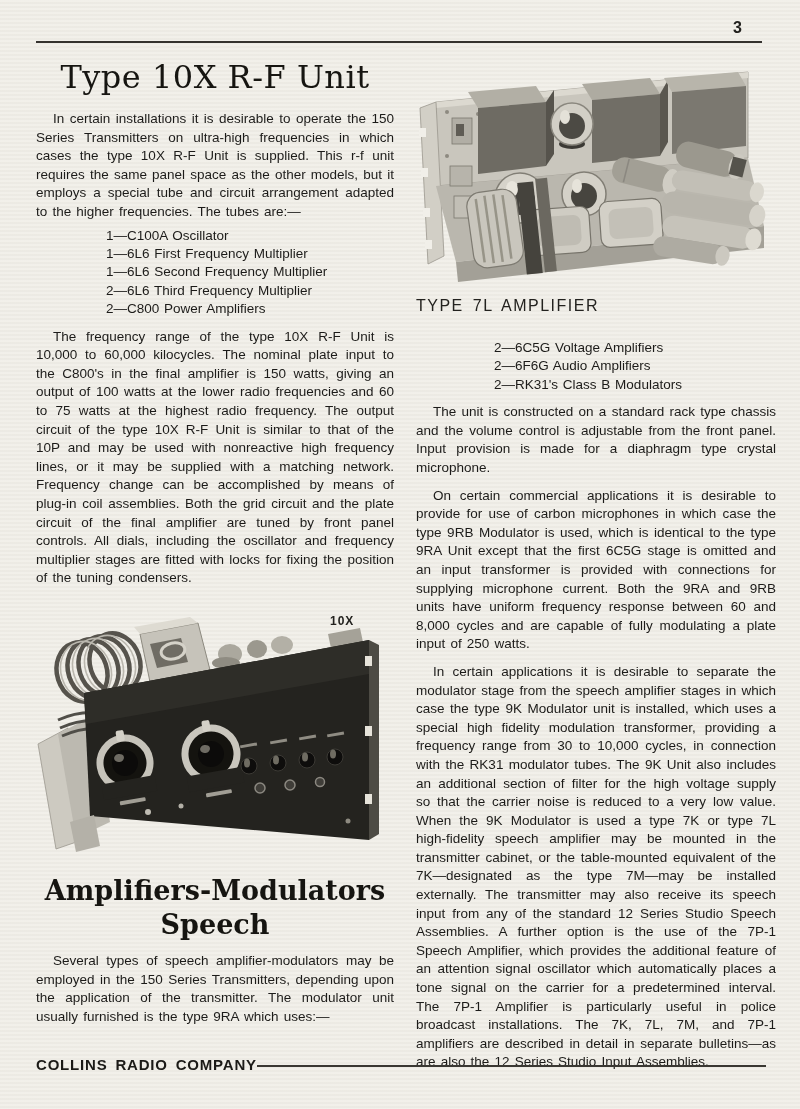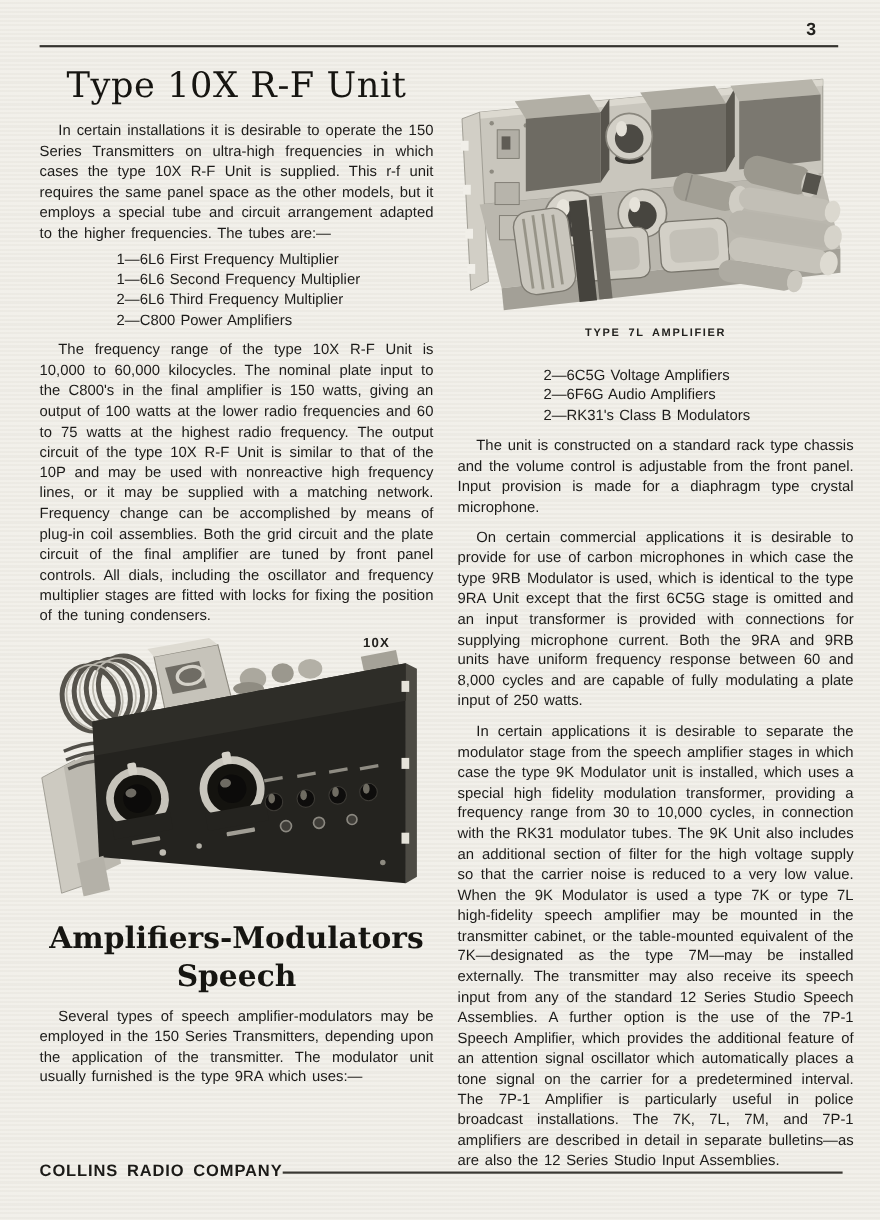--- a/index.html
+++ b/index.html
@@ -44,29 +44,29 @@
     text-align:justify;word-spacing:1.4px;
   }
   p.body.indent{text-indent:17px;}
   ul.tubes{
     list-style:none;margin:5px 0 6px 0;padding:0;
     font-size:13.5px;line-height:18.4px;word-spacing:1px;
   }
   ul.tubes.left-list{padding-left:70px;}
   ul.tubes.right-list{padding-left:78px;margin-top:24px;}
   .photo-wrap{position:relative;}
-  .photo-10x{width:372px;height:236px;margin:9px 0 0 -8px;}
+  .photo-10x{width:372px;height:236px;margin:28px 0 0 -8px;}
   .photo-7l{width:368px;height:218px;margin:0 0 0 -2px;}
   .photo-label{
     position:absolute;top:-2px;left:302px;
     font-size:12px;font-weight:bold;letter-spacing:1px;color:#23221f;
   }
   .photo-caption{
-    margin-top:9px;text-align:center;
-    font-size:10px;font-weight:bold;letter-spacing:1.5px;word-spacing:3px;color:#23221f;
+    margin-top:9px;
+    font-size:16px;font-weight:normal;letter-spacing:1.5px;word-spacing:3px;color:#23221f;
   }
   .footer{
     position:absolute;left:36px;top:1056px;width:730px;
     display:flex;align-items:center;
   }
   .footer-company{
     font-size:15px;font-weight:bold;letter-spacing:.8px;word-spacing:3px;color:#1b1a17;white-space:nowrap;
   }
   .footer-rule{flex:1;height:2px;background:#3a3833;margin-top:2px;}
   svg{display:block;}
@@ -78,20 +78,21 @@
 
   <div class="page-number">3</div>
   <div class="top-rule"></div>
 
   <div class="col col-left">
     <h1 class="title">Type 10X R-F Unit</h1>
 
     <p class="body indent">In certain installations it is desirable to operate the 150 Series Transmitters on ultra-high frequencies in which cases the type 10X R-F Unit is supplied.  This r-f unit requires the same panel space as the other models, but it employs a special tube and circuit arrangement adapted to the higher frequencies.  The tubes are:—</p>
 
     <ul class="tubes left-list">
+      <li>1—C100A Oscillator</li>
       <li>1—6L6 First Frequency Multiplier</li>
       <li>1—6L6 Second Frequency Multiplier</li>
       <li>2—6L6 Third Frequency Multiplier</li>
       <li>2—C800 Power Amplifiers</li>
     </ul>
 
     <p class="body indent">The frequency range of the type 10X R-F Unit is 10,000 to 60,000 kilocycles.  The nominal plate input to the C800's in the final amplifier is 150 watts, giving an output of 100 watts at the lower radio frequencies and 60 to 75 watts at the highest radio frequency. The output circuit of the type 10X R-F Unit is similar to that of the 10P and may be used with nonreactive high frequency lines, or it may be supplied with a matching network.  Frequency change can be accomplished by means of plug-in coil assemblies.  Both the grid circuit and the plate circuit of the final amplifier are tuned by front panel controls.  All dials, including the oscillator and frequency multiplier stages are fitted with locks for fixing the position of the tuning condensers.</p>
 
     <div class="photo-wrap photo-10x">
       <div class="photo-label">10X</div>

